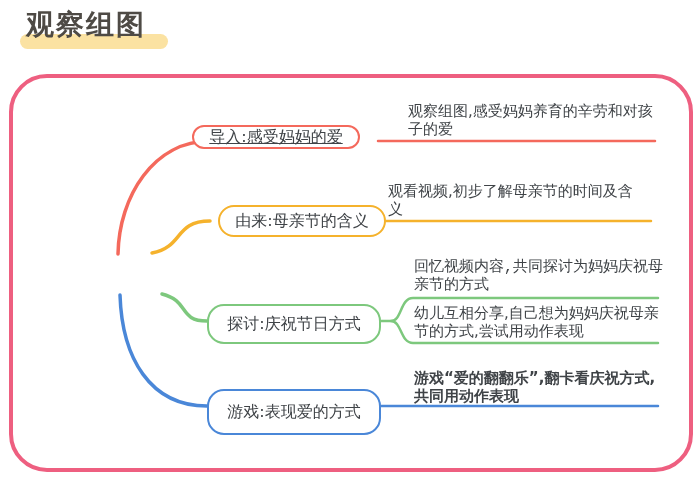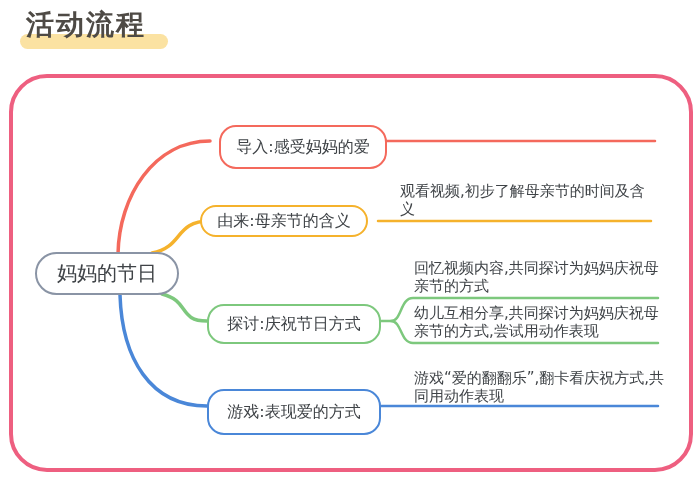--- a/index.html
+++ b/index.html
@@ -24,67 +24,67 @@
 
   
   .node { position: absolute; box-sizing: border-box; background: #ffffff;
           display: flex; align-items: center; justify-content: center;
           white-space: nowrap; z-index: 3; cursor: default; }
   .center-node { left: 35px; top: 252px; width: 144px; height: 43px;
                  border: 2px solid #8a94a5; border-radius: 22px;
                  font-size: 20px; font-weight: 500; }
   .pill { border-width: 2px; border-style: solid; border-radius: 17px;
           font-size: 16px; font-weight: 500; }
-  .pill-1 { left: 219px; top: 125px; width: 168px; height: 44px; }
-  .pill-2 { left: 200px; top: 205px; width: 168px; height: 32px; }
+  .pill-1 { left: 192px; top: 125px; width: 168px; height: 24px; text-decoration: underline; }
+  .pill-2 { left: 218px; top: 205px; width: 168px; height: 32px; }
   .pill-3 { left: 207px; top: 304px; width: 174px; height: 40px; }
   .pill-4 { left: 207px; top: 389px; width: 174px; height: 46px; }
 
   
   .note { position: absolute; width: 252px; font-size: 15px; line-height: 18px;
           z-index: 3; }
   .note-1 { left: 408px; top: 102px; }
-  .note-2 { left: 400px; top: 182px; }
-  .note-3 { left: 414px; top: 259px; }
+  .note-2 { left: 388px; top: 182px; }
+  .note-3 { left: 414px; top: 259px; font-family: Liberation Mono, monospace; }
   .note-4 { left: 414px; top: 304px; }
-  .note-5 { left: 414px; top: 369px; }
+  .note-5 { left: 414px; top: 369px; font-weight: bold; }
 </style>
 </head>
 <body>
 
 <div class="stage">
 
   <div class="title-wrap">
     <span class="title-hl" style="background-color: rgb(251, 226, 162);"></span>
-    <h1 class="title-text" style="color: rgb(78, 74, 69);">活动流程</h1>
+    <h1 class="title-text" style="color: rgb(78, 74, 69);">观察组图</h1>
   </div>
 
   <div class="board" style="border-color: rgb(238, 95, 128);"></div>
 
   <svg class="links" viewBox="0 0 700 486" xmlns="http://www.w3.org/2000/svg">
 
     <path stroke-width="3.5" d="M 118 254 C 119 196 154 141 210 141" style="stroke: rgb(244, 105, 92);"></path>
     <path stroke-width="2.5" d="M 378 141 H 655" style="stroke: rgb(244, 105, 92);"></path>
 
     <path stroke-width="3.5" d="M 152 253 C 184 247 174 221 210 221" style="stroke: rgb(245, 178, 44);"></path>
     <path stroke-width="2.5" d="M 378 221 H 651" style="stroke: rgb(245, 178, 44);"></path>
 
     <path stroke-width="3.5" d="M 162 294 C 190 301 178 321 207 321" style="stroke: rgb(125, 200, 125);"></path>
     <path stroke-width="2.5" d="M 381 321 H 391 C 402 321 400 298 413 298 H 658" style="stroke: rgb(125, 200, 125);"></path>
     <path stroke-width="2.5" d="M 391 321 C 402 321 400 343 413 343 H 658" style="stroke: rgb(125, 200, 125);"></path>
 
     <path stroke-width="3.5" d="M 120 295 C 122 358 150 406 207 406" style="stroke: rgb(74, 135, 216);"></path>
     <path stroke-width="2.5" d="M 381 406 H 658" style="stroke: rgb(74, 135, 216);"></path>
   </svg>
 
-  <div class="node center-node" style="border-color: rgb(138, 148, 165);">妈妈的节日</div>
 
   <div class="node pill pill-1" style="border-color: rgb(244, 105, 92);">导入:感受妈妈的爱</div>
   <div class="node pill pill-2" style="border-color: rgb(245, 178, 44);">由来:母亲节的含义</div>
   <div class="node pill pill-3" style="border-color: rgb(125, 200, 125);">探讨:庆祝节日方式</div>
   <div class="node pill pill-4" style="border-color: rgb(74, 135, 216);">游戏:表现爱的方式</div>
 
+  <div class="note note-1">观察组图,感受妈妈养育的辛劳和对孩子的爱</div>
   <div class="note note-2">观看视频,初步了解母亲节的时间及含义</div>
   <div class="note note-3">回忆视频内容,共同探讨为妈妈庆祝母亲节的方式</div>
-  <div class="note note-4">幼儿互相分享,共同探讨为妈妈庆祝母亲节的方式,尝试用动作表现</div>
+  <div class="note note-4">幼儿互相分享,自己想为妈妈庆祝母亲节的方式,尝试用动作表现</div>
   <div class="note note-5">游戏“爱的翻翻乐”,翻卡看庆祝方式,共同用动作表现</div>
 
 </div>
 
 </body></html>

